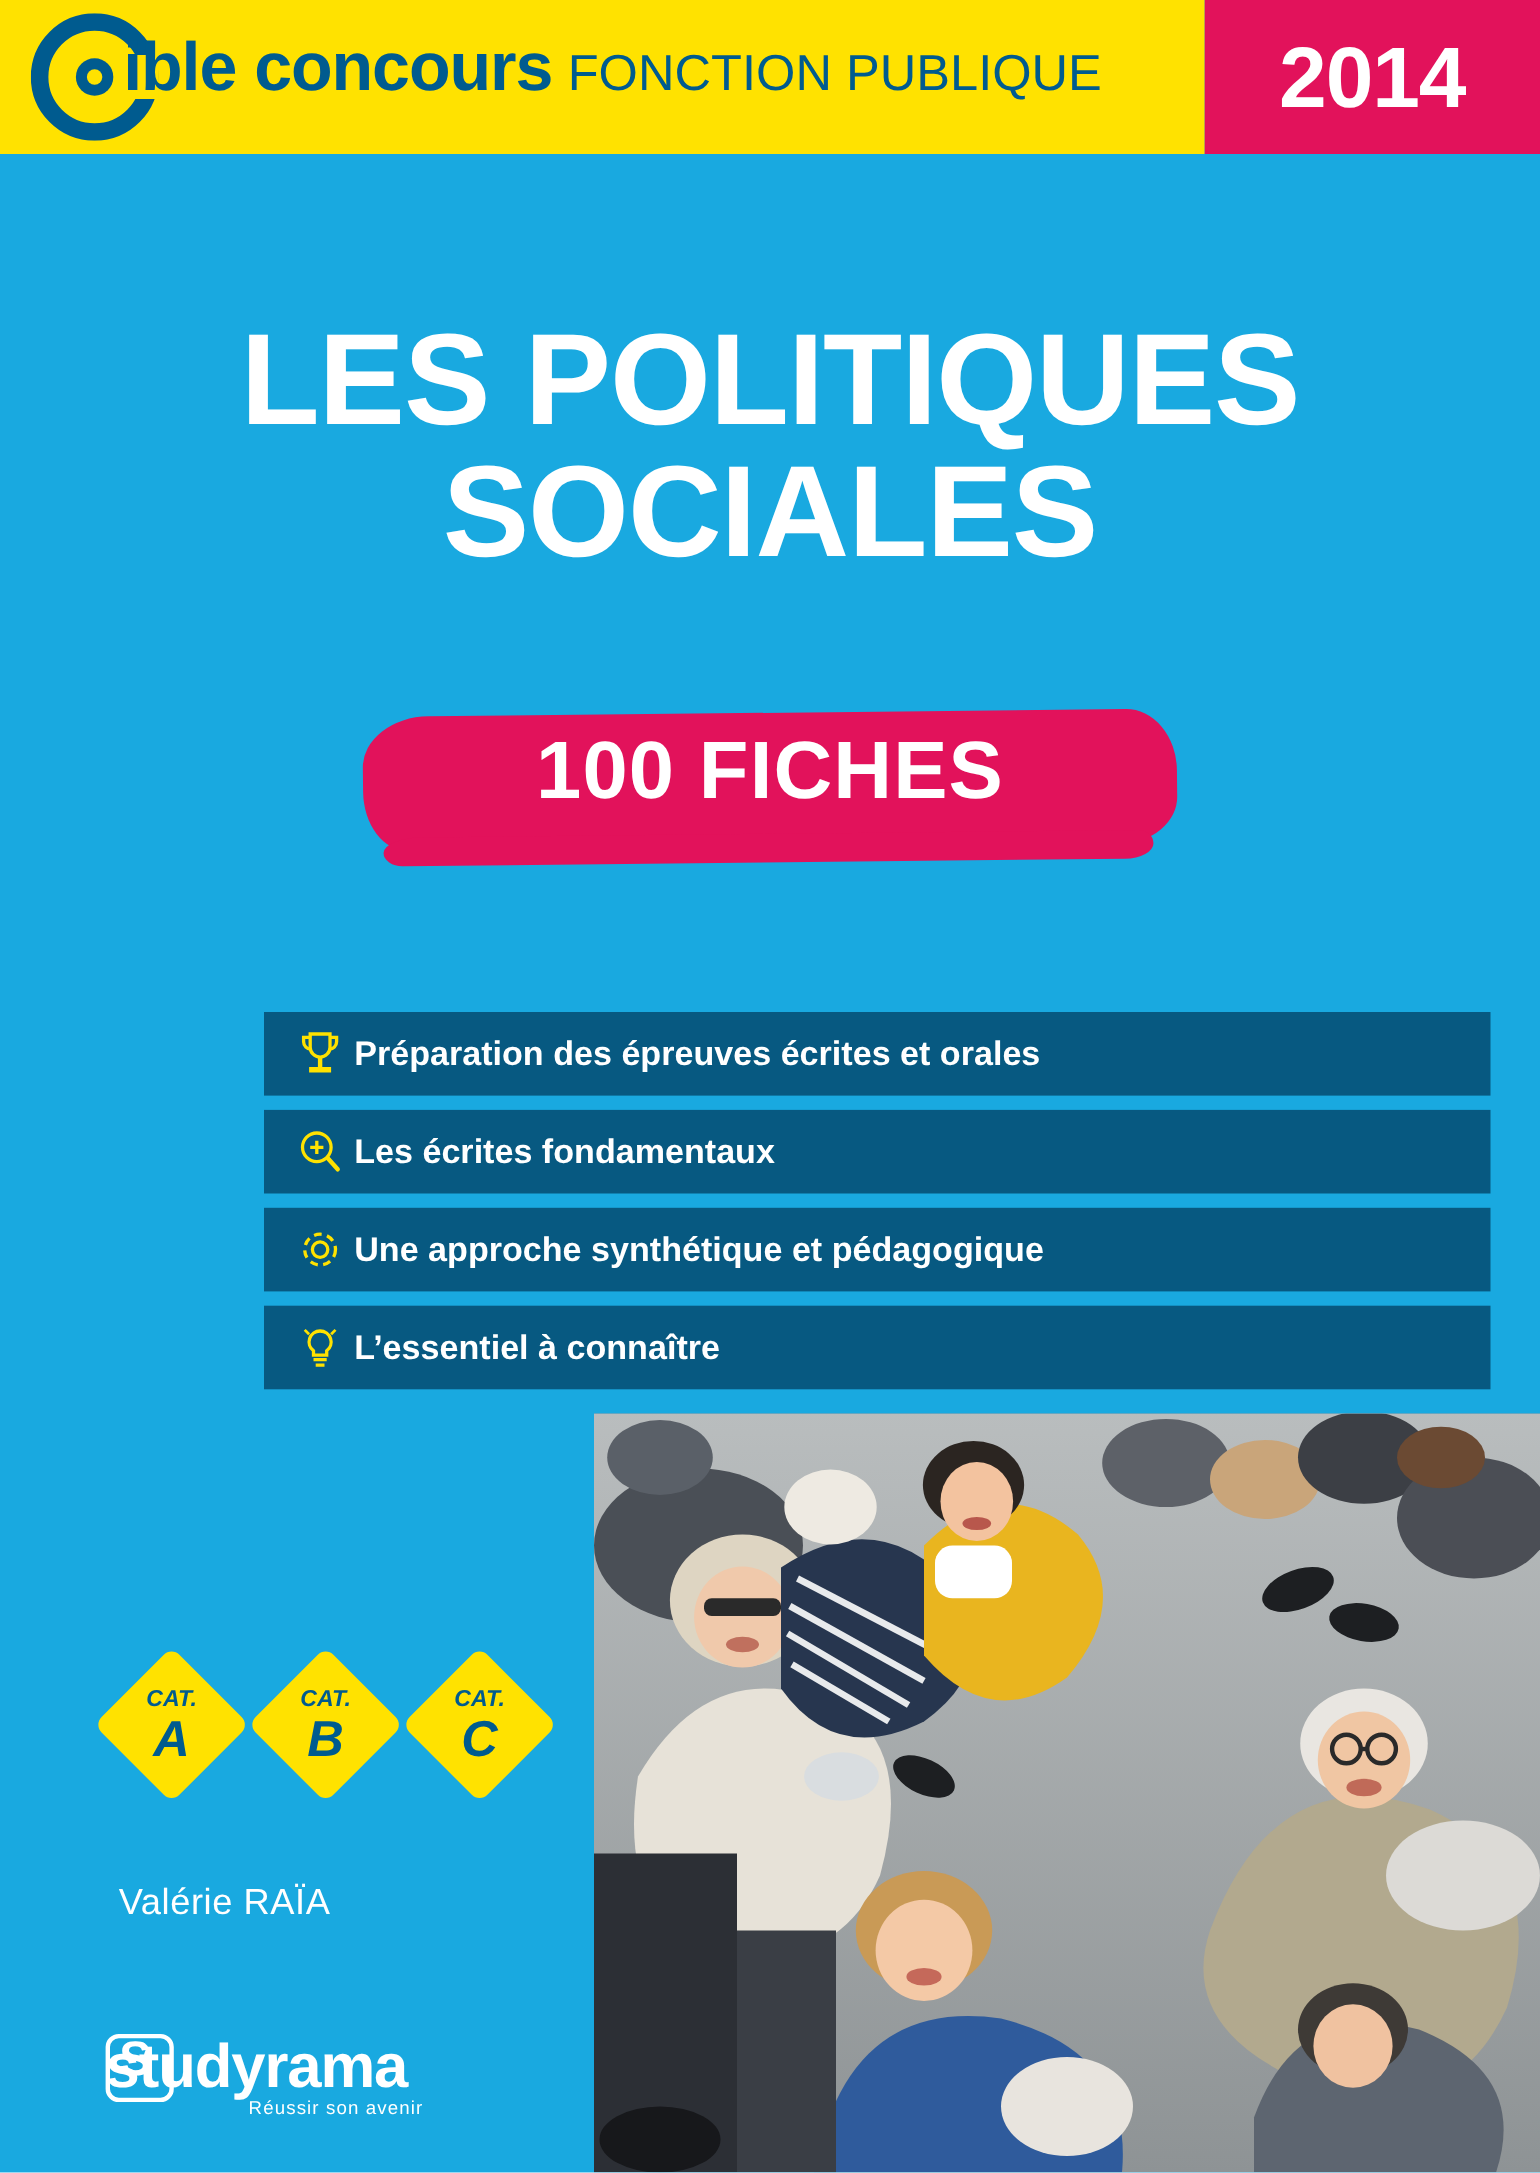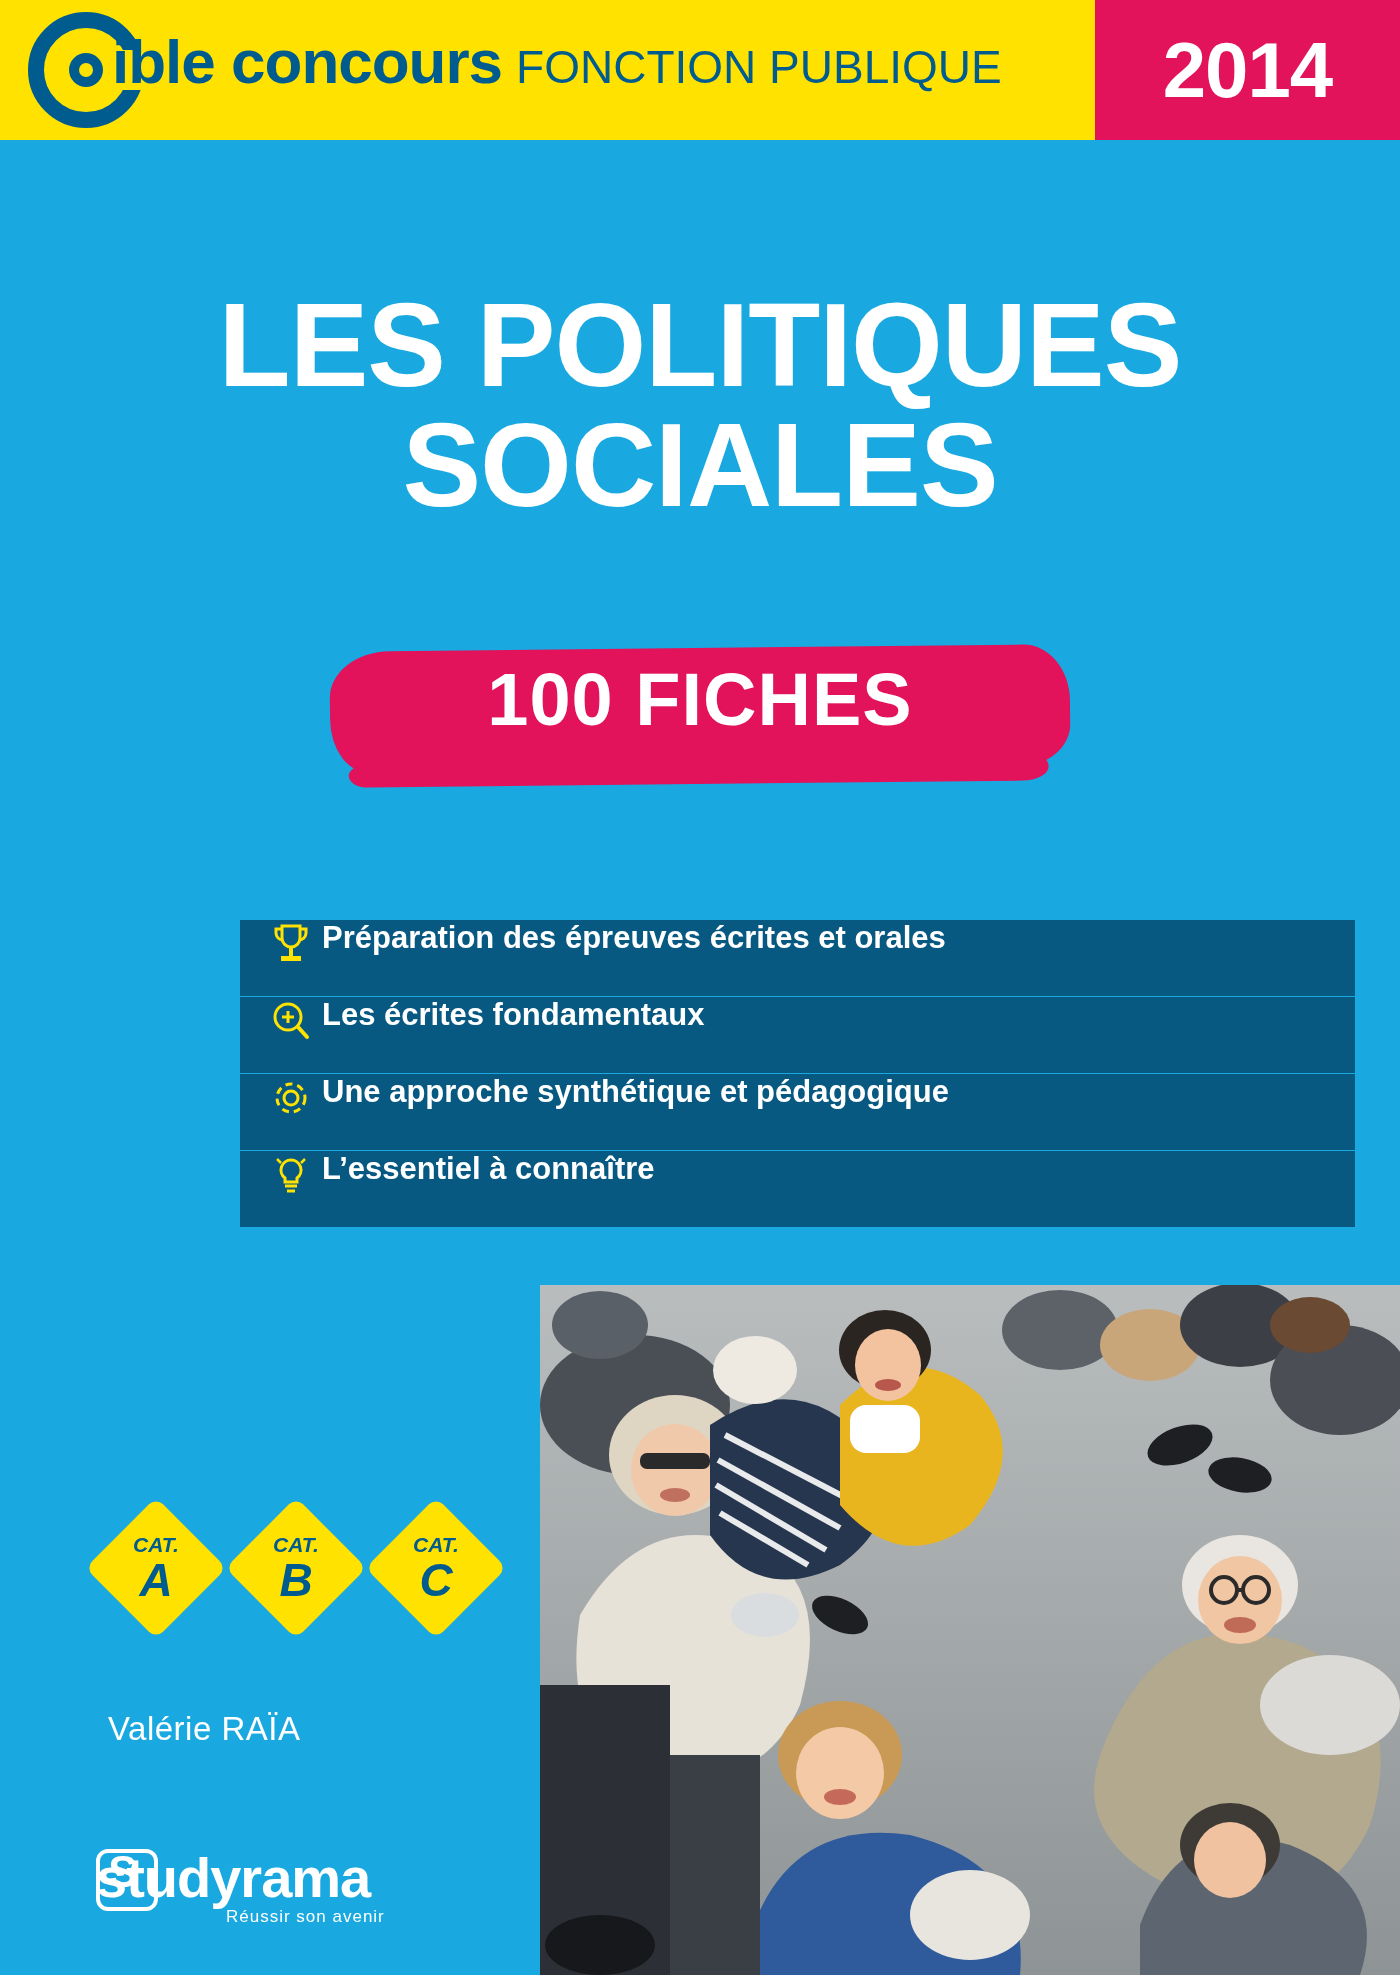--- a/index.html
+++ b/index.html
@@ -139,22 +139,22 @@
   .features {
     position: absolute;
     left: 240px;
     top: 920px;
     width: 1115px;
   }
   .feature {
     height: 76px;
     background: rgba(0, 58, 92, 0.72);
     display: flex;
-    align-items: flex-start;
-    margin-bottom: 1px;
+    align-items: center;
+    margin-bottom: 13px;
     padding-left: 20px;
   }
   .feature .ficon {
     width: 62px;
     flex: 0 0 62px;
     display: flex;
     align-items: center;
     justify-content: center;
   }
   .feature .flabel {

